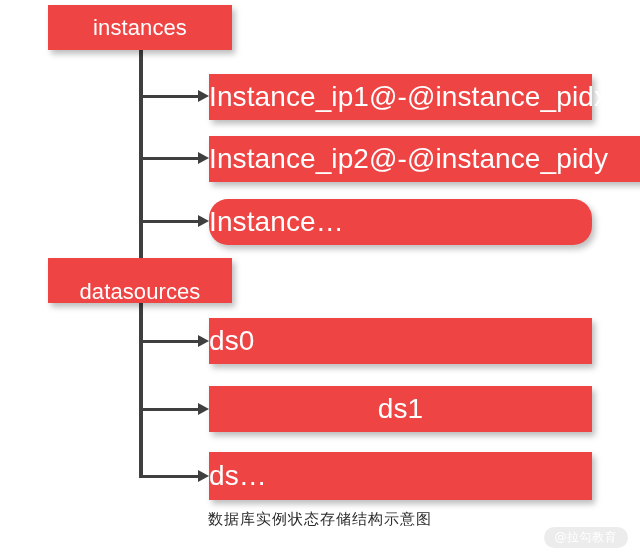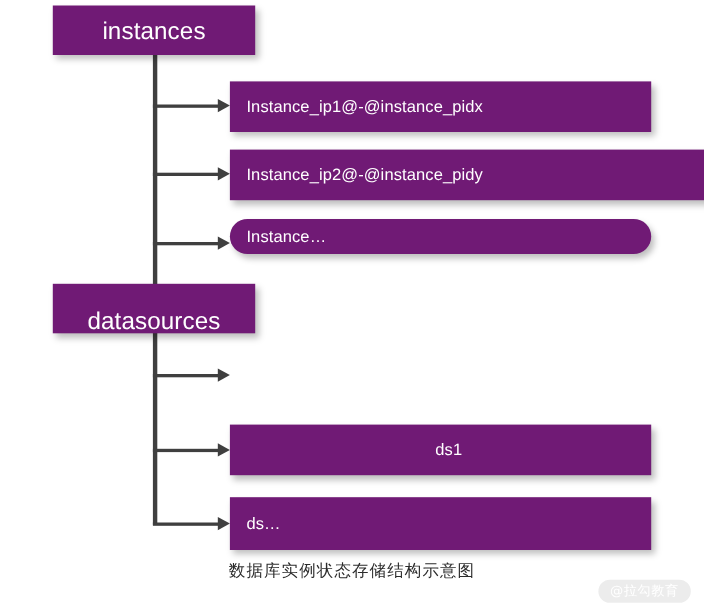--- a/index.html
+++ b/index.html
@@ -42,41 +42,41 @@
     height: 0;
     border-top: 6px solid transparent;
     border-bottom: 6px solid transparent;
     border-left: 11px solid #3f3f3f;
     z-index: 3;
   }
 
   
   .node {
     position: absolute;
-    background: #701a75;
+    background: #ef4444;
     box-sizing: border-box;
     display: flex;
     align-items: center;
     box-shadow: 3px 4px 6px rgba(0, 0, 0, 0.26);
     z-index: 2;
   }
   .node.root {
     justify-content: center;
     z-index: 4;
   }
   .node-label {
     color: #ffffff;
     font-size: 21px;
     line-height: 1;
     white-space: nowrap;
     letter-spacing: 0.1px;
   }
   .node.child .node-label {
-    padding-left: 15px;
-    font-size: 15px;
+    padding-left: 0;
+    font-size: 28px;
   }
   .node.root .node-label {
     font-size: 22px;
   }
 
   
   .caption {
     position: absolute;
     left: 0;
     top: 510px;
@@ -121,30 +121,33 @@
   </div>
 
   <div class="branch" style="left:139px; top:157px; width:62px;"></div>
   <div class="arrow-head" style="left:198px; top:152px;"></div>
   <div class="node child" style="left:209px; top:136px; width:435px; height:46px;">
     <span class="node-label">Instance_ip2@-@instance_pidy</span>
   </div>
 
   <div class="branch" style="left:139px; top:220px; width:62px;"></div>
   <div class="arrow-head" style="left:198px; top:215px;"></div>
-  <div class="node child" style="left:209px; top:199px; width:383px; height:32px;border-radius:19px;">
+  <div class="node child" style="left:209px; top:199px; width:383px; height:46px;border-radius:19px;">
     <span class="node-label">Instance…</span>
   </div>
 
   <div class="node root" style="left:48px; top:258px; width:184px; height:45px;align-items:flex-end;">
     <span class="node-label">datasources</span>
   </div>
 
   <div class="branch" style="left:139px; top:340px; width:62px;"></div>
   <div class="arrow-head" style="left:198px; top:335px;"></div>
+  <div class="node child" style="left:209px; top:318px; width:383px; height:46px;">
+    <span class="node-label">ds0</span>
+  </div>
 
   <div class="branch" style="left:139px; top:408px; width:62px;"></div>
   <div class="arrow-head" style="left:198px; top:403px;"></div>
   <div class="node child" style="left:209px; top:386px; width:383px; height:46px;justify-content:center;">
     <span class="node-label">ds1</span>
   </div>
 
   <div class="branch" style="left:139px; top:475px; width:62px;"></div>
   <div class="arrow-head" style="left:198px; top:470px;"></div>
   <div class="node child" style="left:209px; top:452px; width:383px; height:48px;">

